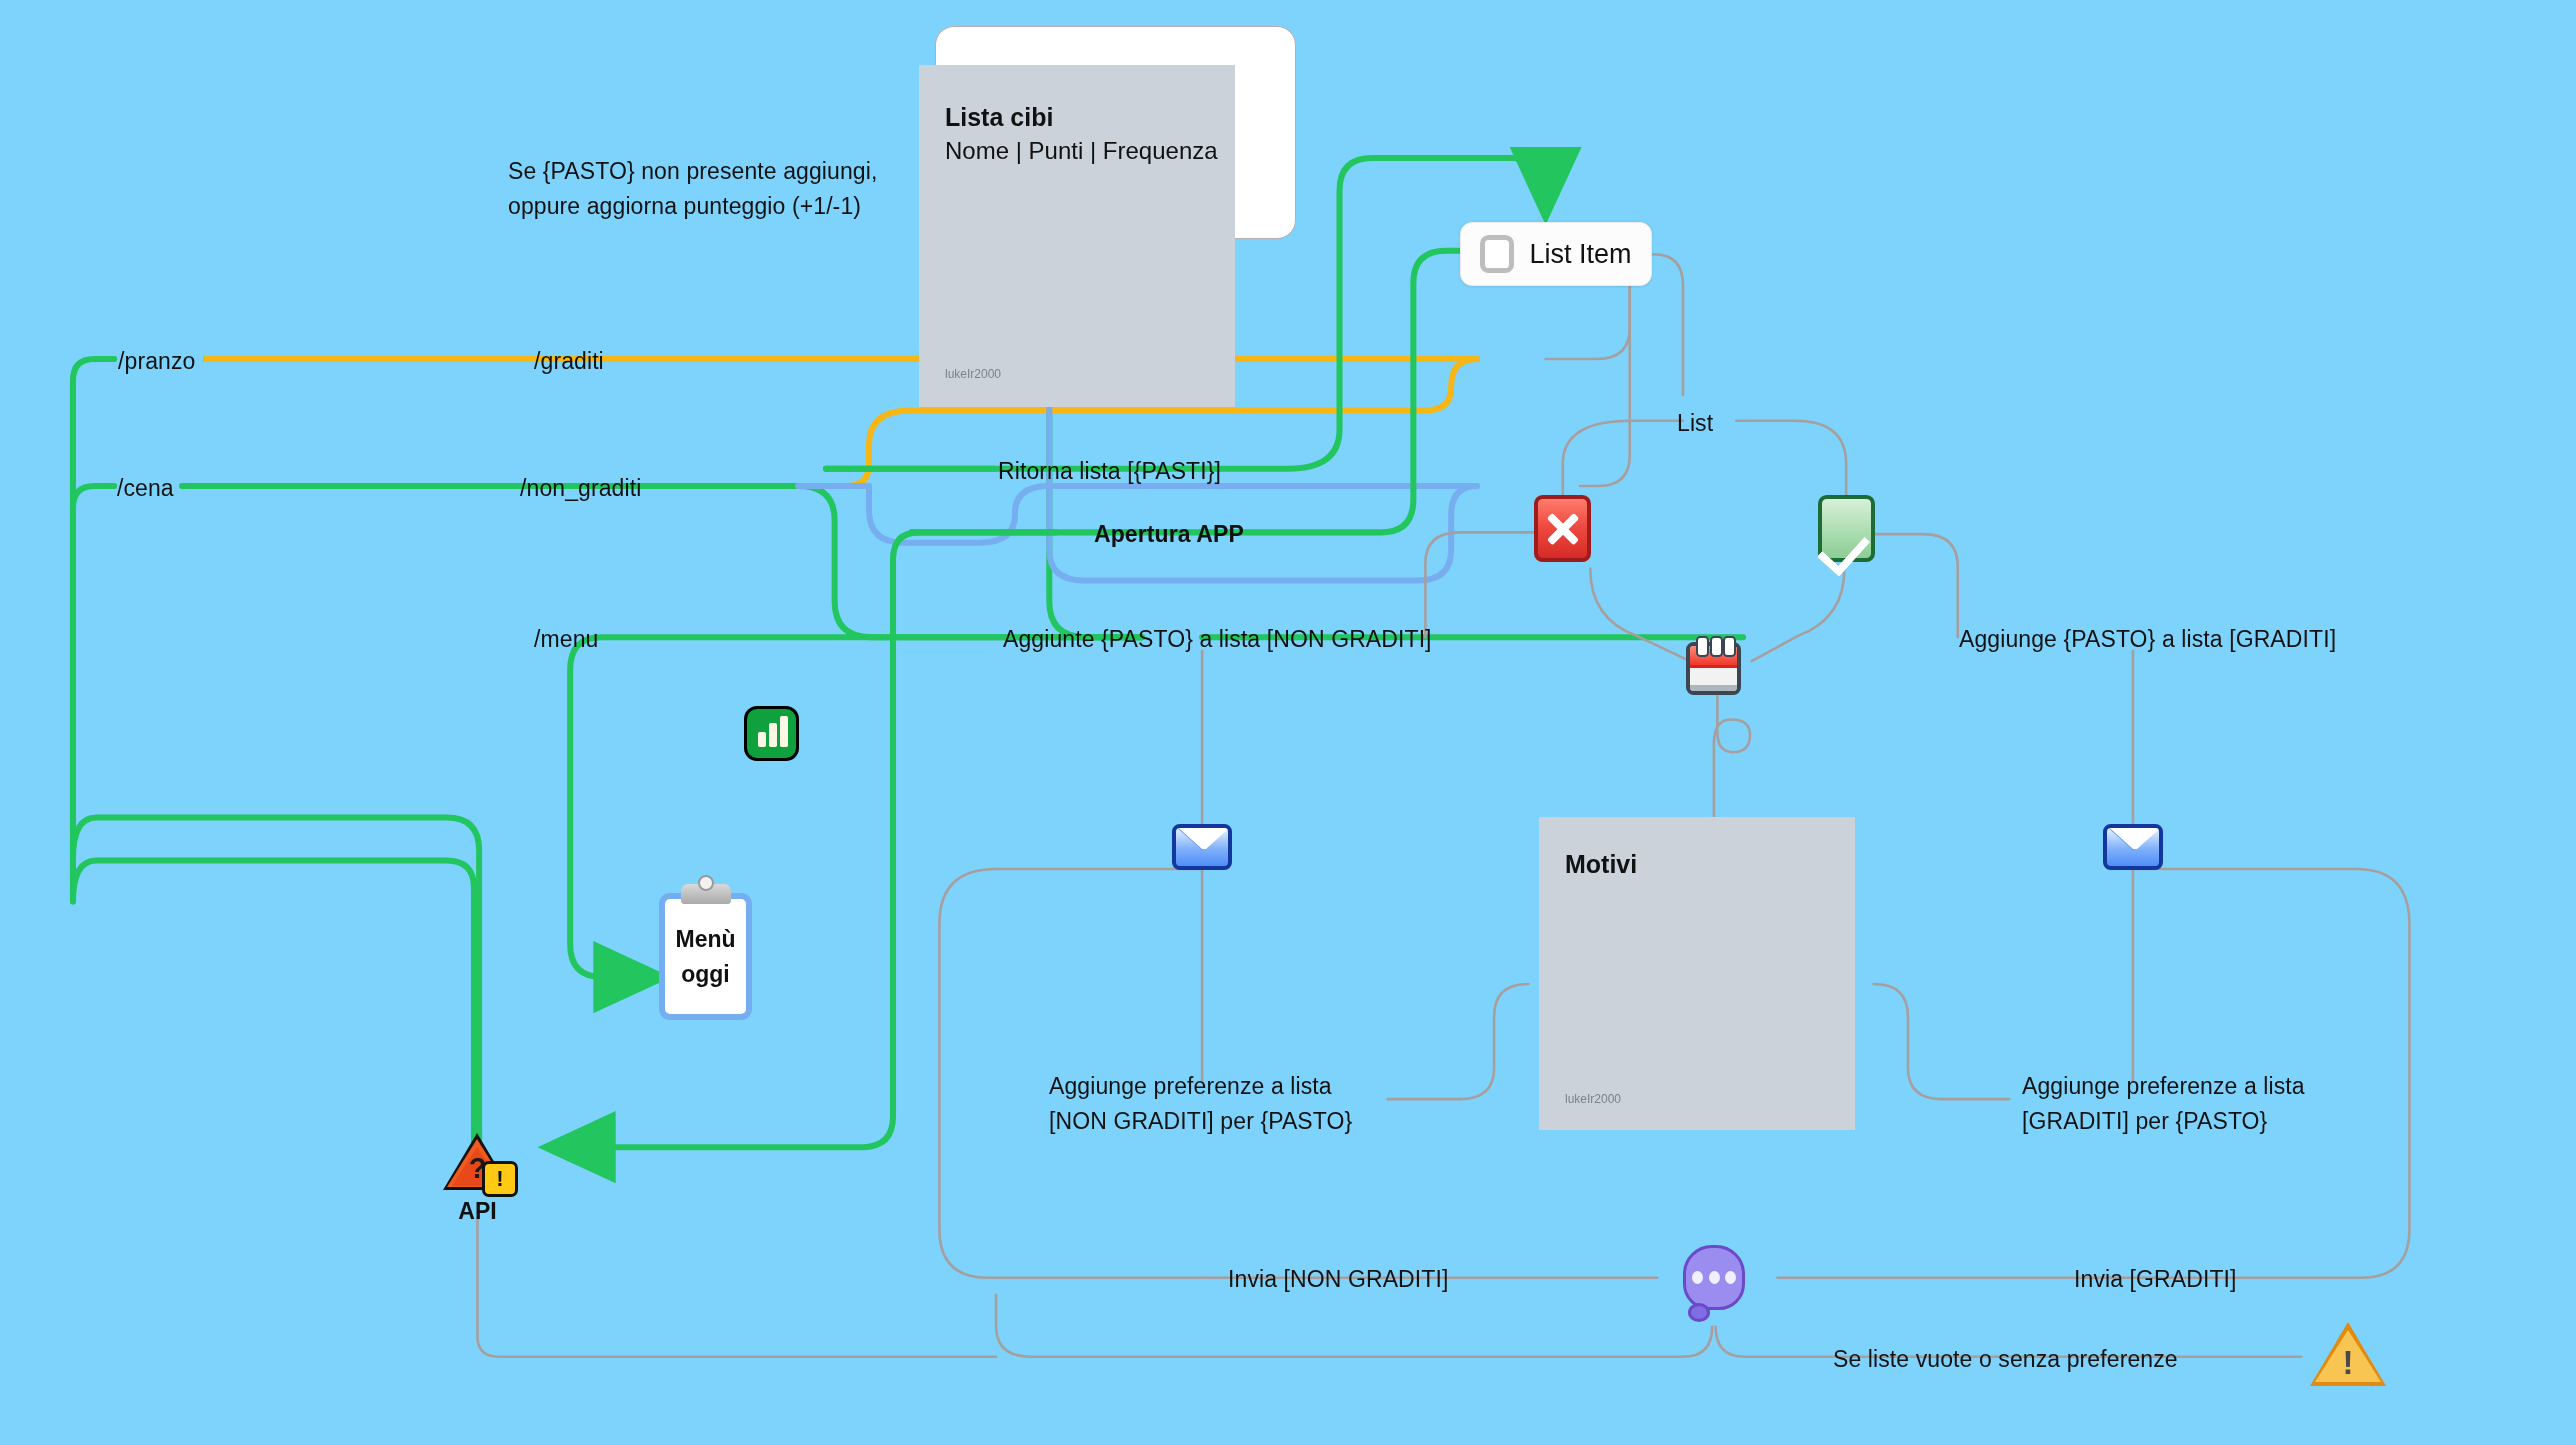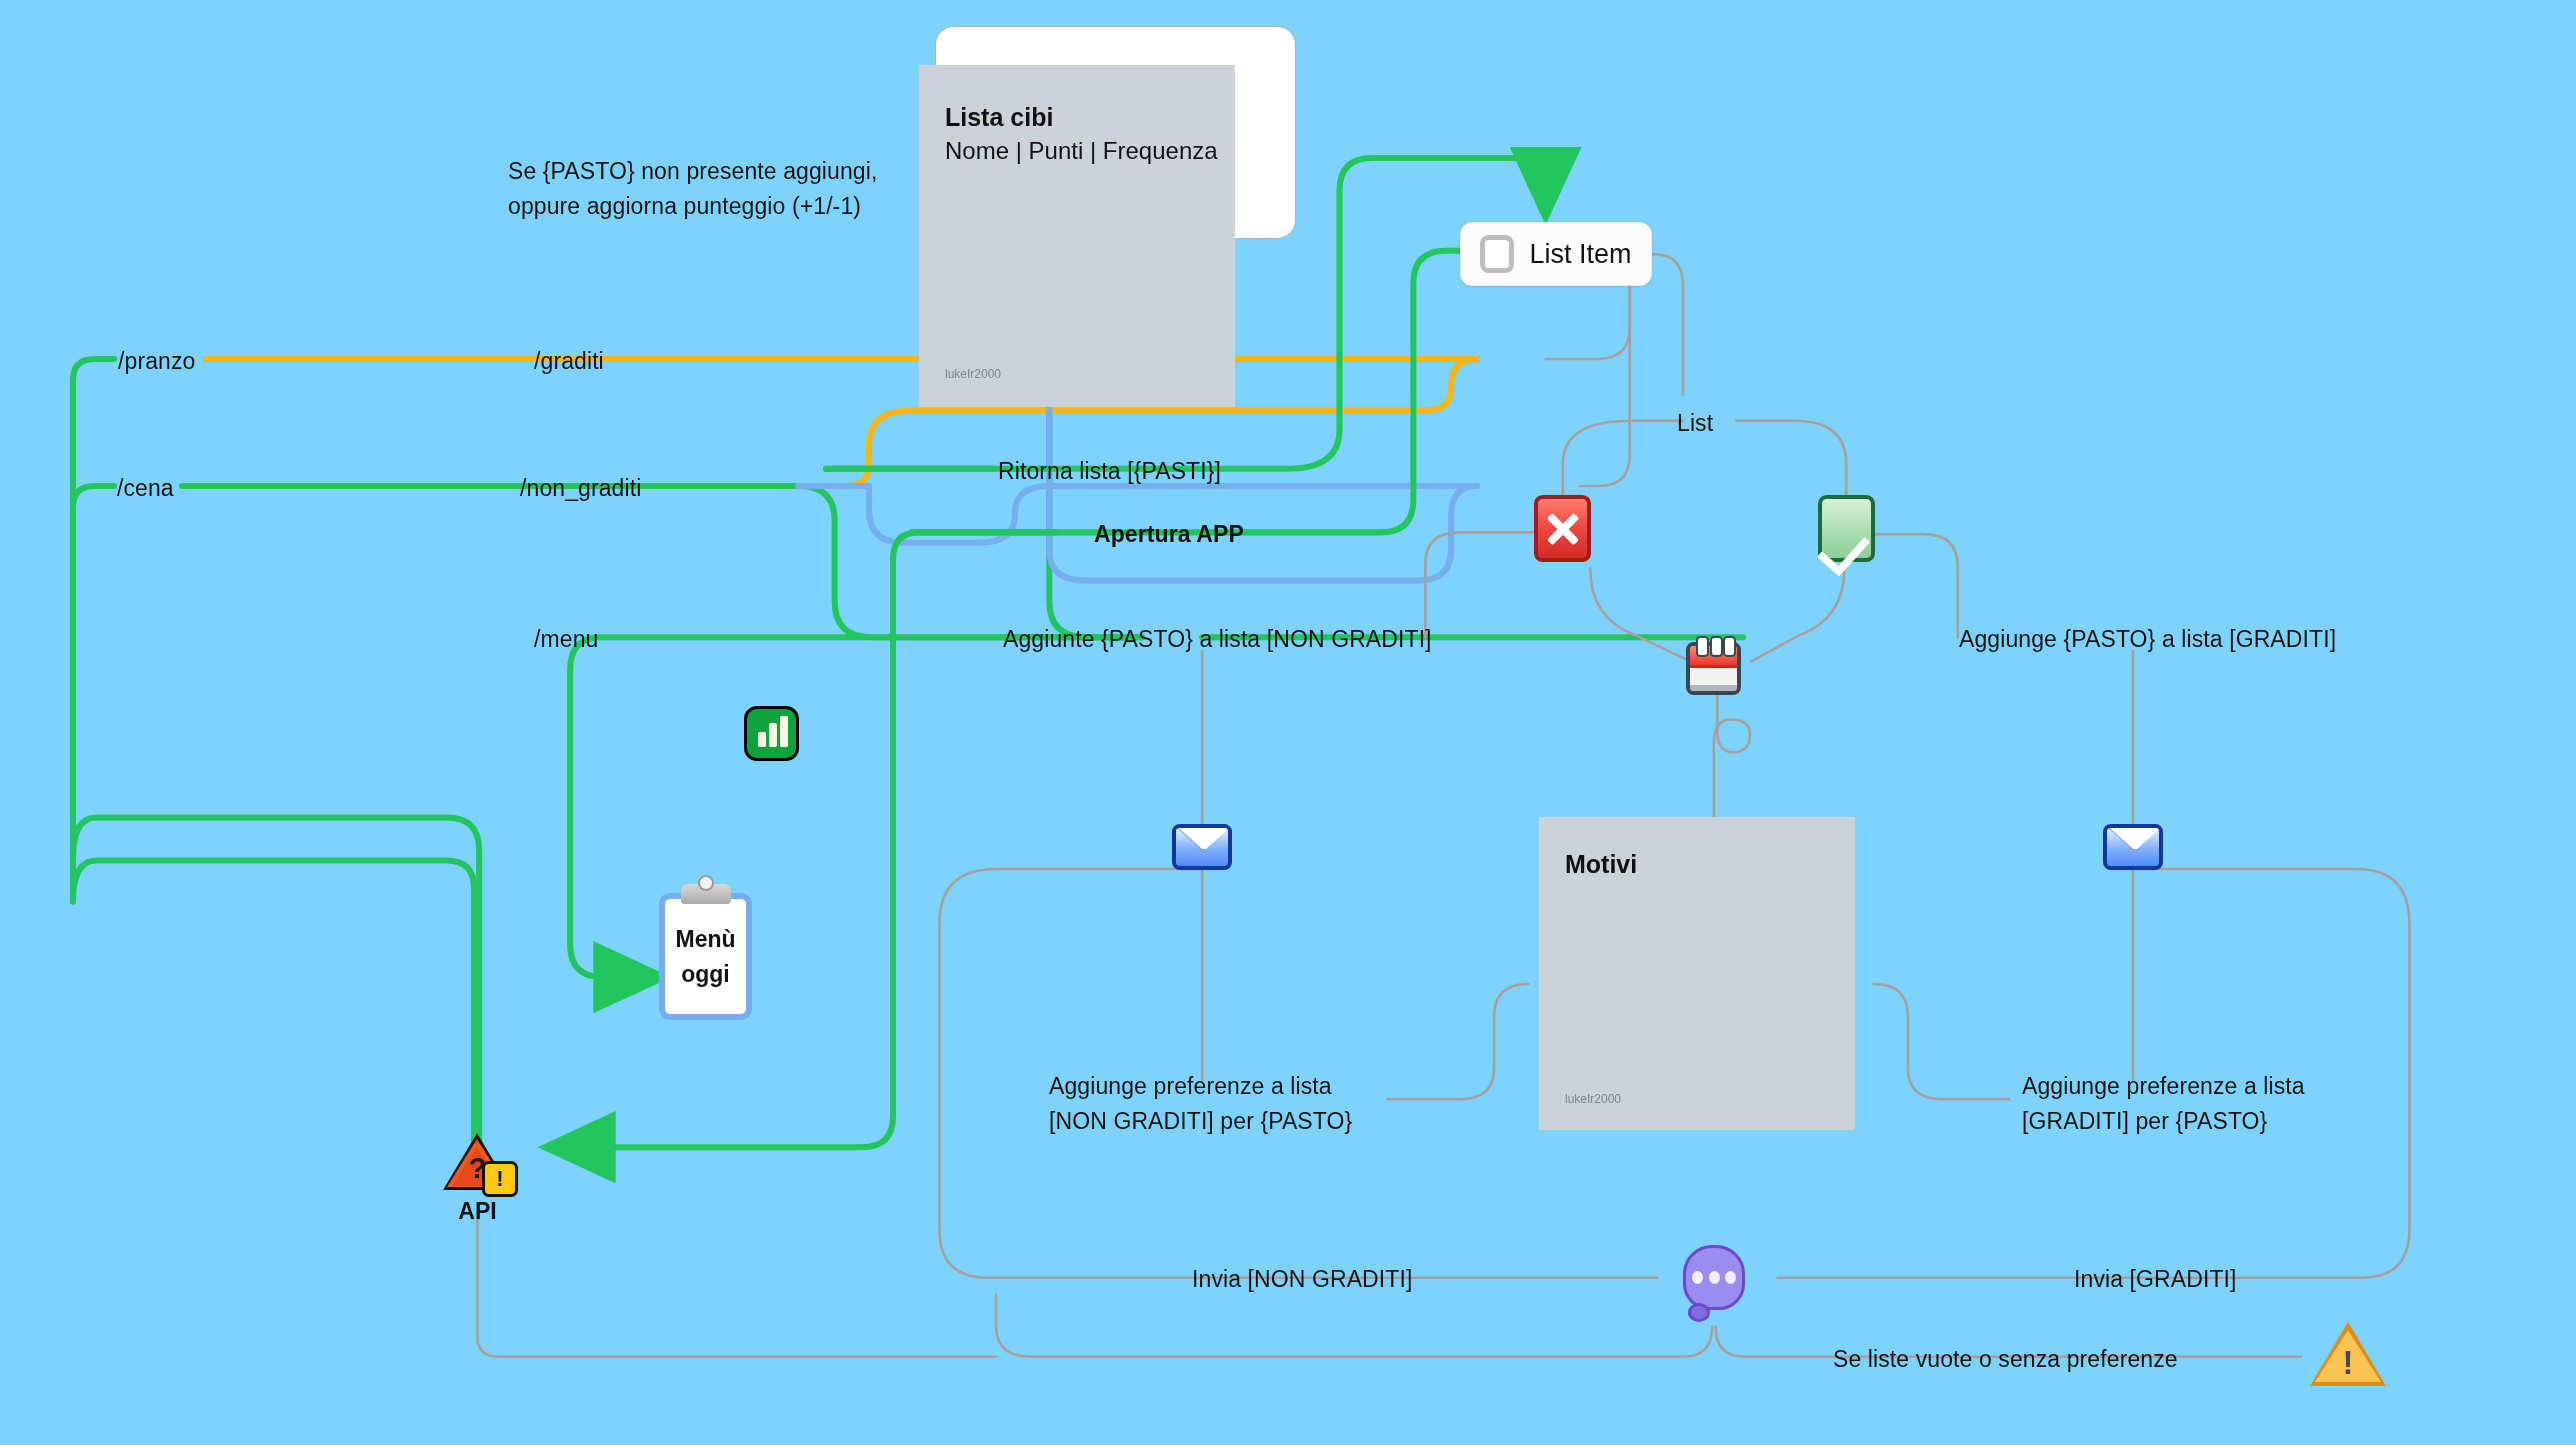--- a/index.html
+++ b/index.html
@@ -231,21 +231,21 @@
   <div class="lbl b" style="left:1094px;top:519px;">Apertura APP</div>
   <div class="lbl" style="left:1677px;top:408px;">List</div>
   <div class="lbl" style="left:1003px;top:624px;">Aggiunte {PASTO} a lista [NON GRADITI]</div>
   <div class="lbl" style="left:1959px;top:624px;">Aggiunge {PASTO} a lista [GRADITI]</div>
 
   <div class="lbl" style="left:1049px;top:1071px;">Aggiunge preferenze a lista</div>
   <div class="lbl" style="left:1049px;top:1106px;">[NON GRADITI] per {PASTO}</div>
   <div class="lbl" style="left:2022px;top:1071px;">Aggiunge preferenze a lista</div>
   <div class="lbl" style="left:2022px;top:1106px;">[GRADITI] per {PASTO}</div>
 
-  <div class="lbl" style="left:1192px;top:1264px;text-align:center;">Invia [NON GRADITI]</div>
+  <div class="lbl" style="left:1228px;top:1264px;text-align:center;">Invia [NON GRADITI]</div>
   <div class="lbl" style="left:2074px;top:1264px;">Invia [GRADITI]</div>
   <div class="lbl" style="left:1833px;top:1344px;">Se liste vuote o senza preferenze</div>
 
   <div class="chip" style="left:1460px;top:222px;">
     <div class="chipBox"></div>
     <div class="chipTxt">List Item</div>
   </div>
 
   <div class="node" style="left:1534px;top:495px;">
     <div class="xcard"></div>

